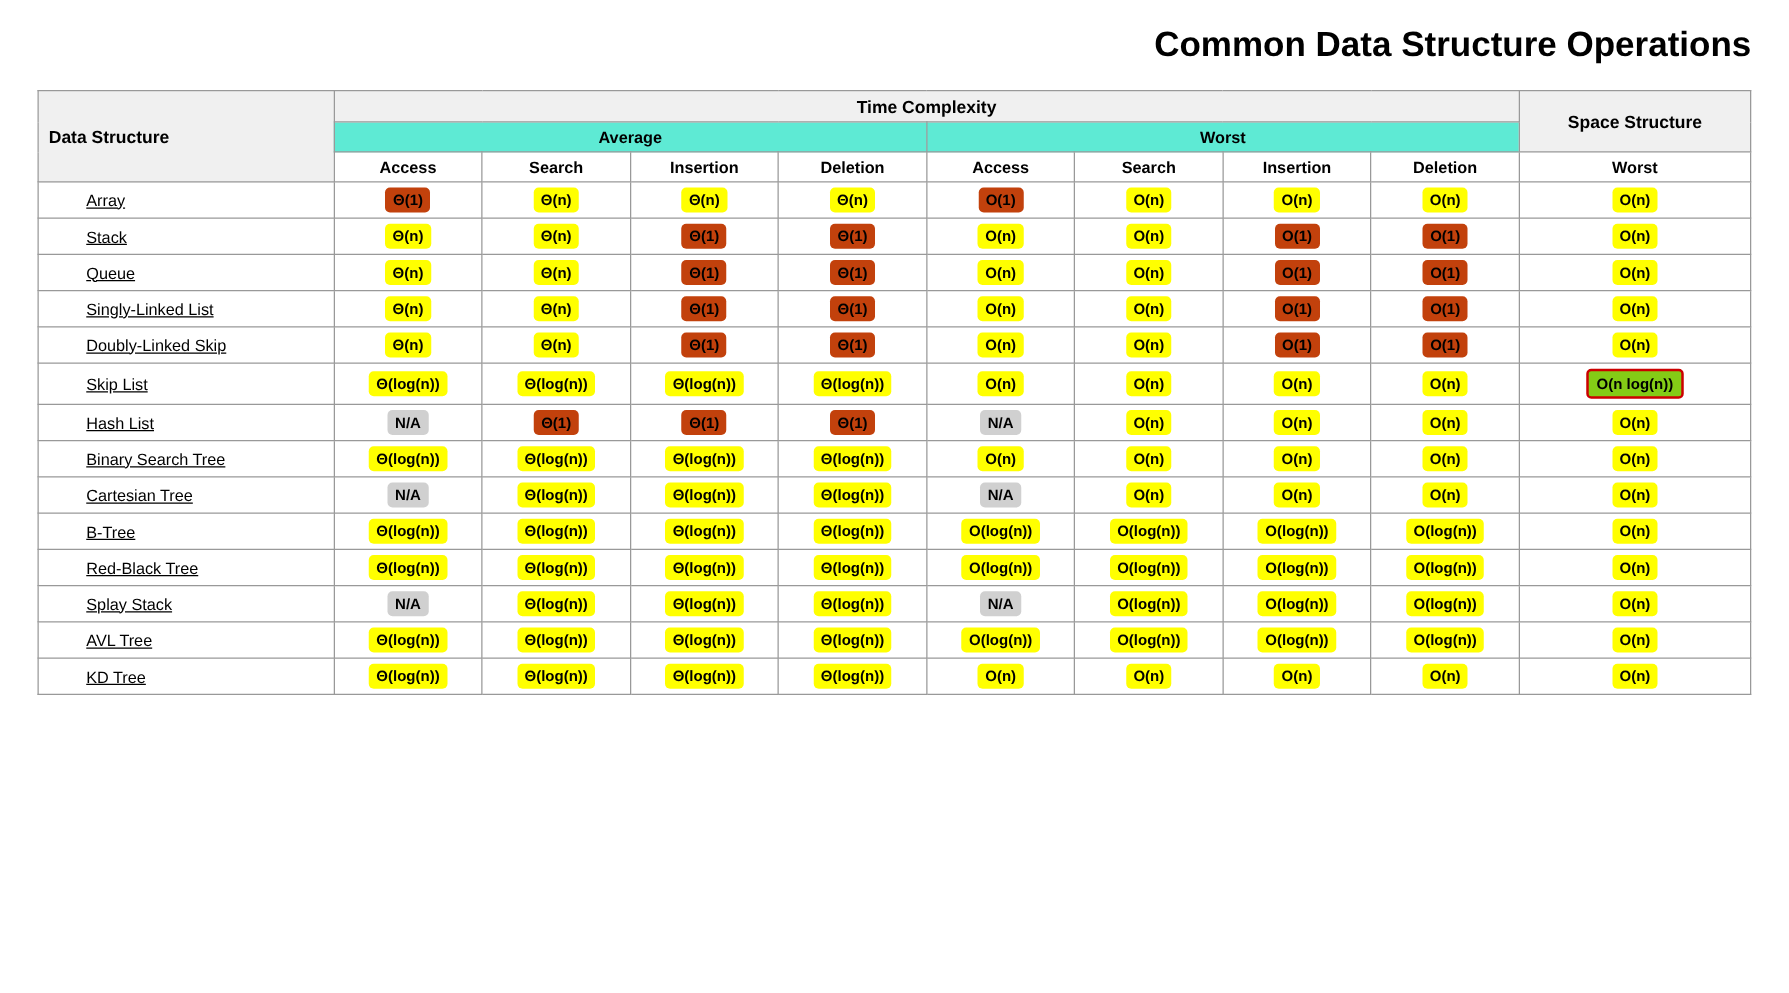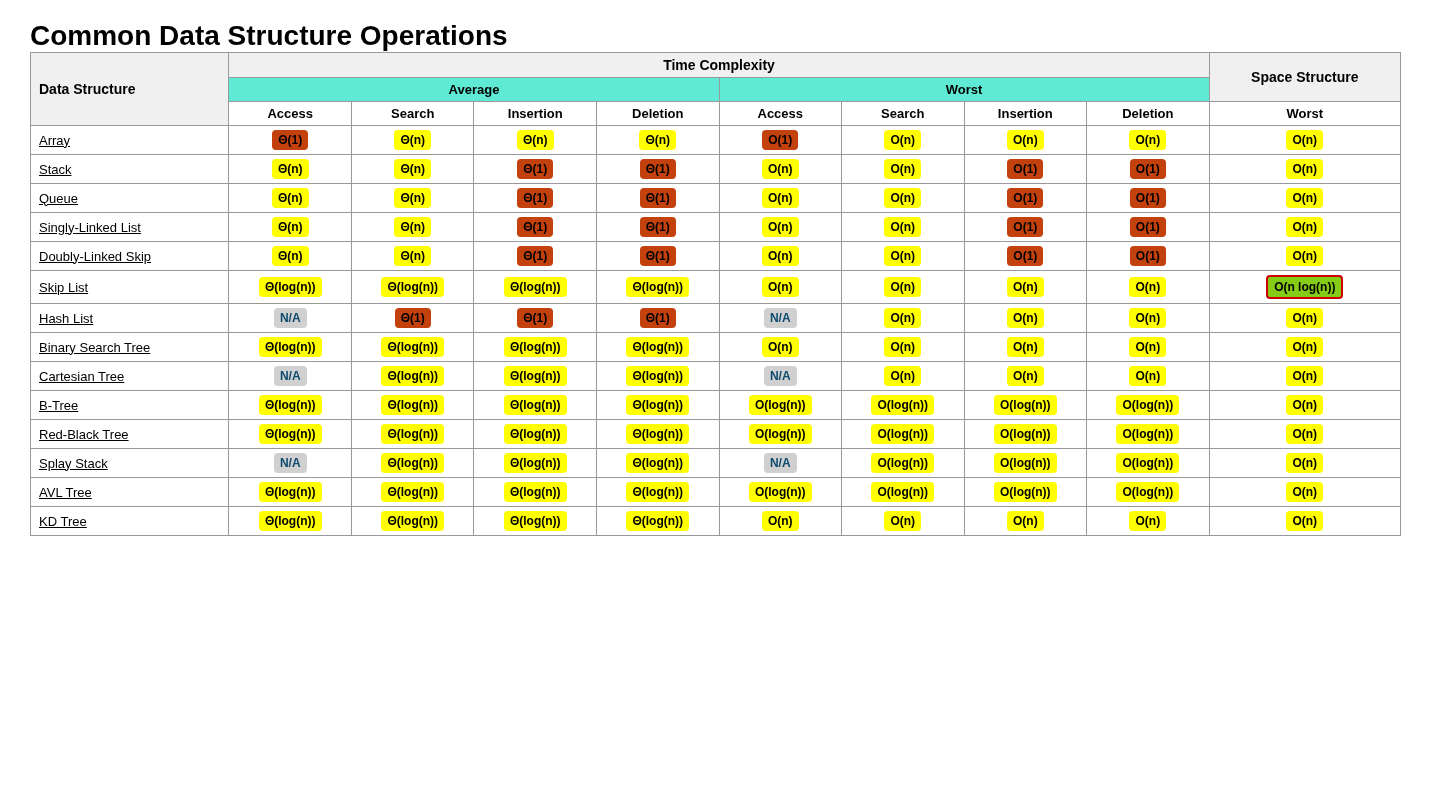--- a/index.html
+++ b/index.html
@@ -2,39 +2,41 @@
 <html><head>
   <meta charset="utf-8">
   <style>
     * { box-sizing: border-box; margin: 0; padding: 0; }
     body {
       font-family: Arial, Helvetica, sans-serif;
       background: #fff;
       padding: 20px 30px;
     }
     h1 {
-      text-align: left;
+      text-align: right;
       font-size: 28px;
       font-weight: bold;
+      margin-bottom: 20px;
       color: #000;
     }
     table {
       border-collapse: collapse;
       width: 100%;
       font-size: 13px;
     }
     th, td {
       border: 1px solid #999;
       padding: 4px 8px;
       text-align: center;
       vertical-align: middle;
     }
     td.ds-name {
       text-align: left;
       white-space: nowrap;
+      padding-left: 38px;
     }
     td.ds-name a {
       color: #000;
       text-decoration: underline;
     }
     .header-group {
       background: #f0f0f0;
       font-weight: bold;
       font-size: 14px;
     }
@@ -50,21 +52,21 @@
       display: inline-block;
       padding: 3px 6px;
       border-radius: 4px;
       font-size: 12px;
       font-weight: bold;
       color: #000;
       white-space: nowrap;
     }
     .green { background-color: #c2410c; color: #000; }
     .yellow { background-color: #ffff00; color: #000; }
-    .gray { background-color: #d0d0d0; color: #0c4a6e; }
+    .gray { background-color: #d0d0d0; color: #000000; }
     .red-outline {
       background-color: #84cc16;
       color: #000;
       border: 2px solid #cc0000;
     }
   </style>
 </head>
 <body>
 
 <h1>Common Data Structure Operations</h1>

